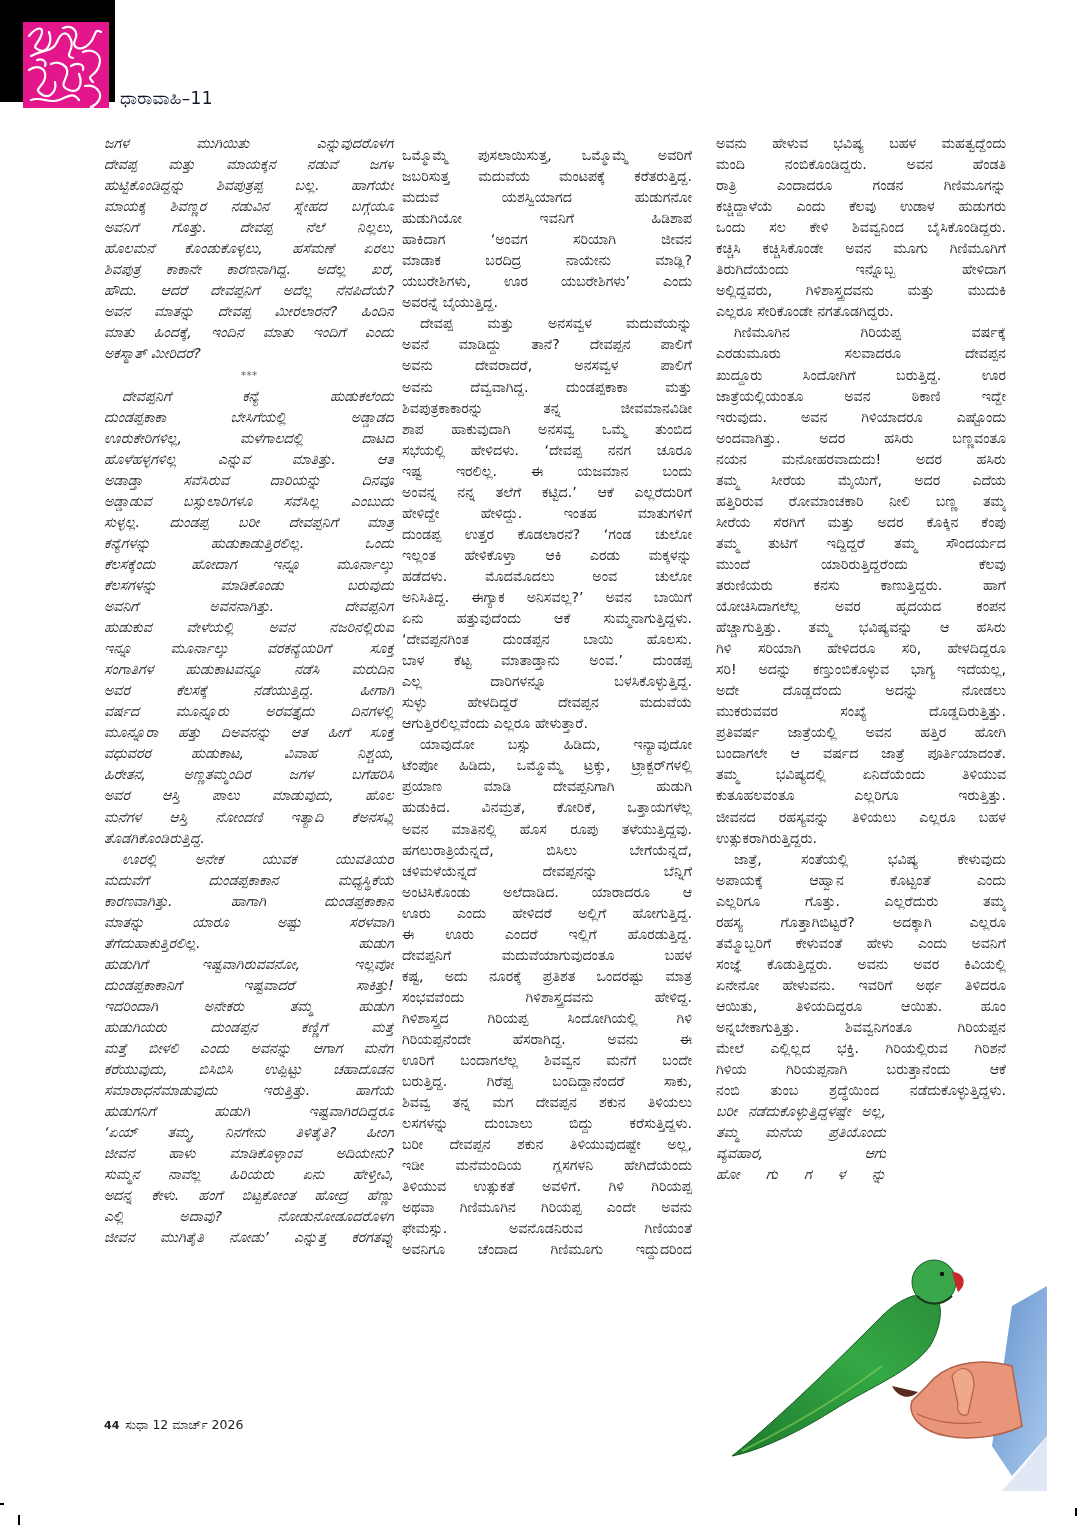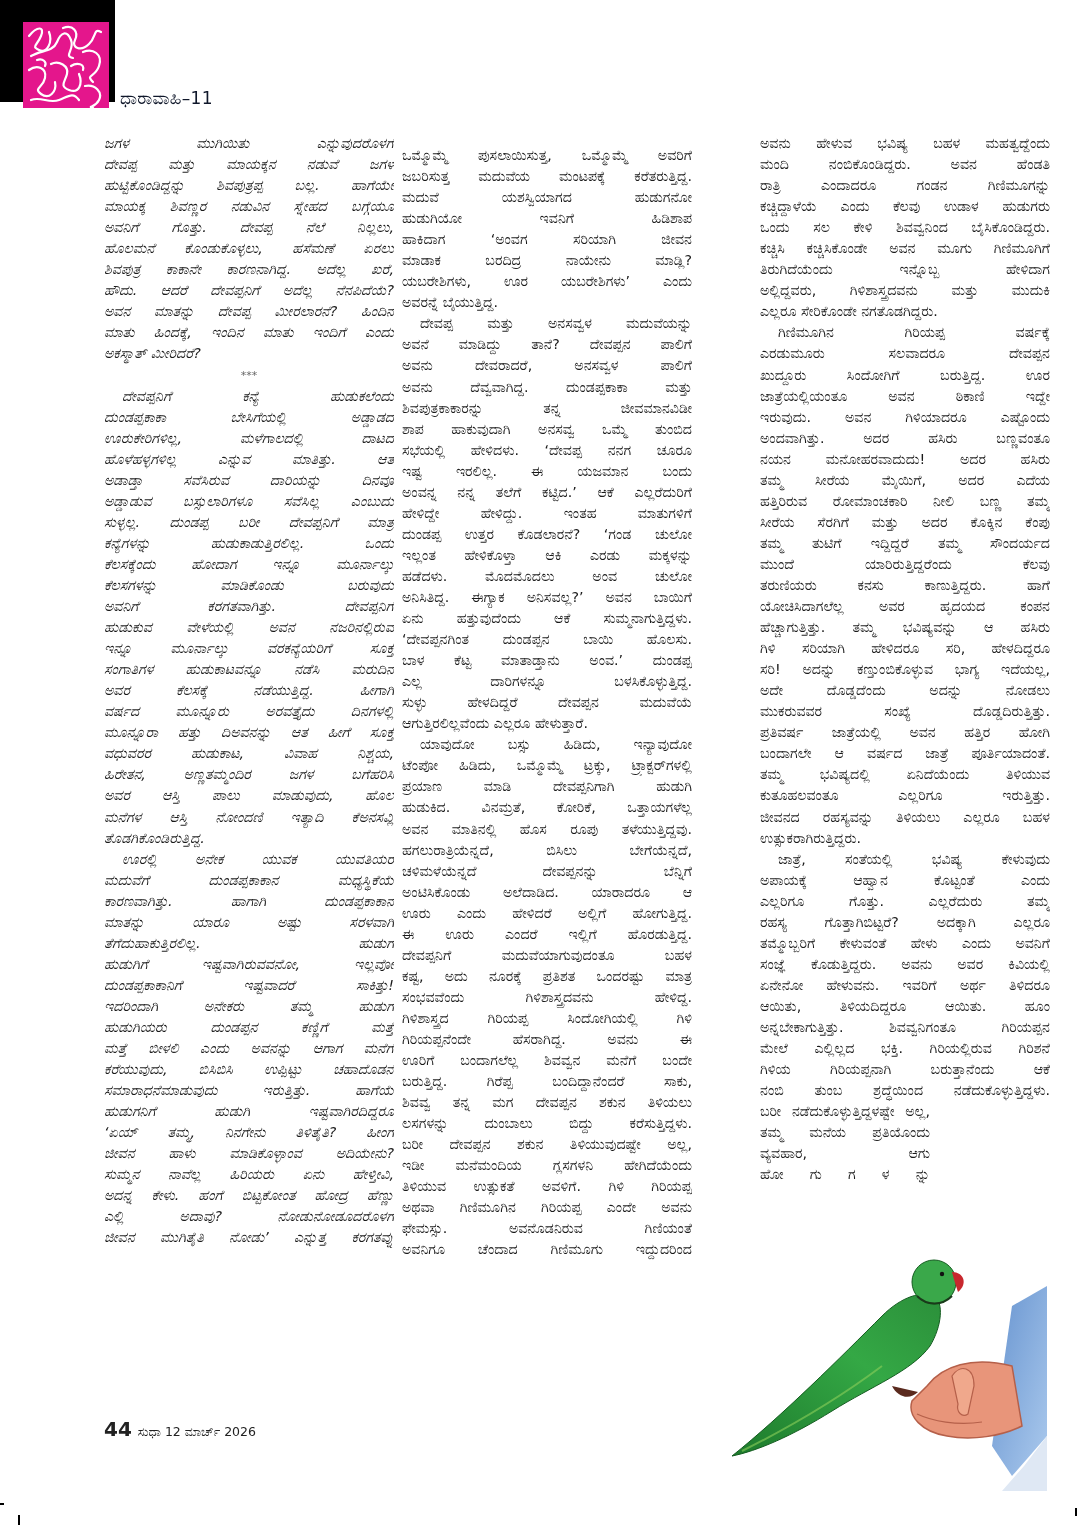--- a/index.html
+++ b/index.html
@@ -5,28 +5,28 @@
   html, body { margin:0; padding:0; background:#ffffff; }
   body { width:1078px; height:1525px; position:relative; overflow:hidden;
          font-family:"DejaVu Sans", sans-serif; color:#1a1a1a; }
   .black-block { position:absolute; left:0; top:0; width:115px; height:102px; background:#000; }
   .logo { position:absolute; left:23px; top:22px; width:86px; height:86px; background:#e4168c; overflow:hidden; }
   .logo svg { display:block; }
   .series-title { position:absolute; left:120px; top:80px; font-size:17px; color:#0f172a; letter-spacing:0.3px;margin-top:8px; }
   .col { position:absolute; top:133px; width:290px; font-size:14.2px; line-height:21.05px; }
   .col1 { left:104px;font-style:italic; }
   .col2 { left:402px;margin-top:12px; }
-  .col3 { left:716px;margin-left:44px; }
+  .col3 { left:716px; }
   .line { display:block; text-align:justify; text-align-last:justify; white-space:nowrap; height:21.05px; overflow:hidden; }
   .line.last { text-align-last:left; }
   .line.indent { padding-left:18px; }
   .line.center { text-align:center; text-align-last:center; color:#666; font-size:11px; }
-  .line.short { width:170px; }
+  .line.short { width:170px;font-style:italic; }
   .footer { position:absolute; left:104px; top:1417px; font-size:12.5px; color:#222; }
-  .footer .pg { font-weight:bold; font-size:20px; margin-right:6px; }
+  .footer .pg { font-weight:bold; font-size:11px; margin-right:6px; }
   .art { position:absolute; left:712px; top:1236px; width:340px; height:255px; }
   .crop-mark-a { position:absolute; left:0; top:1503px; width:4px; height:2px; background:#000; }
   .crop-mark-b { position:absolute; left:18px; top:1515px; width:2px; height:10px; background:#000; }
   .crop-mark-c { position:absolute; left:1075px; top:1508px; width:2px; height:8px; background:#000; }
 </style>
 </head>
 <body>
 
 <div class="black-block"></div>
 <div class="logo">
@@ -61,21 +61,21 @@
     <span class="line indent">ದೇವಪ್ಪನಿಗೆ ಕನ್ಯೆ ಹುಡುಕಲೆಂದು</span>
     <span class="line">ದುಂಡಪ್ಪಕಾಕಾ ಬೇಸಿಗೆಯಲ್ಲಿ ಅಡ್ಡಾಡದ</span>
     <span class="line">ಊರುಕೇರಿಗಳಿಲ್ಲ, ಮಳೆಗಾಲದಲ್ಲಿ ದಾಟದ</span>
     <span class="line">ಹೊಳೆಹಳ್ಳಗಳಿಲ್ಲ ಎನ್ನುವ ಮಾತಿತ್ತು. ಆತ</span>
     <span class="line">ಅಡಾಡ್ತಾ ಸವೆಸಿರುವ ದಾರಿಯನ್ನು ದಿನವೂ</span>
     <span class="line">ಅಡ್ಡಾಡುವ ಬಸ್ಸುಲಾರಿಗಳೂ ಸವೆಸಿಲ್ಲ ಎಂಬುದು</span>
     <span class="line">ಸುಳ್ಳಲ್ಲ. ದುಂಡಪ್ಪ ಬರೀ ದೇವಪ್ಪನಿಗೆ ಮಾತ್ರ</span>
     <span class="line">ಕನ್ಯೆಗಳನ್ನು ಹುಡುಕಾಡುತ್ತಿರಲಿಲ್ಲ. ಒಂದು</span>
     <span class="line">ಕೆಲಸಕ್ಕೆಂದು ಹೋದಾಗ ಇನ್ನೂ ಮೂರ್ನಾಲ್ಕು</span>
     <span class="line">ಕೆಲಸಗಳನ್ನು ಮಾಡಿಕೊಂಡು ಬರುವುದು</span>
-    <span class="line">ಅವನಿಗೆ ಕರಗತವಾಗಿತ್ತು. ದೇವಪ್ಪನಿಗೆ</span>
+    <span class="line">ಅವನಿಗೆ ಅವನನಾಗಿತ್ತು. ದೇವಪ್ಪನಿಗೆ</span>
     <span class="line">ಹುಡುಕುವ ವೇಳೆಯಲ್ಲಿ ಅವನ ನಜರಿನಲ್ಲಿರುವ</span>
     <span class="line">ಇನ್ನೂ ಮೂರ್ನಾಲ್ಕು ವರಕನ್ಯೆಯರಿಗೆ ಸೂಕ್ತ</span>
     <span class="line">ಸಂಗಾತಿಗಳ ಹುಡುಕಾಟವನ್ನೂ ನಡೆಸಿ ಮರುದಿನ</span>
     <span class="line">ಅವರ ಕೆಲಸಕ್ಕೆ ನಡೆಯುತ್ತಿದ್ದ. ಹೀಗಾಗಿ</span>
     <span class="line">ವರ್ಷದ ಮೂನ್ನೂರು ಅರವತ್ತೈದು ದಿನಗಳಲ್ಲಿ</span>
     <span class="line">ಮೂನ್ನೂರಾ ಹತ್ತು ದಿಅವನನ್ನು ಆತ ಹೀಗೆ ಸೂಕ್ತ</span>
     <span class="line">ವಧುವರರ ಹುಡುಕಾಟ, ವಿವಾಹ ನಿಶ್ಚಯ,</span>
     <span class="line">ಹಿರೇತನ, ಅಣ್ಣತಮ್ಮಂದಿರ ಜಗಳ ಬಗೆಹರಿಸಿ</span>
     <span class="line">ಅವರ ಆಸ್ತಿ ಪಾಲು ಮಾಡುವುದು, ಹೊಲ</span>
     <span class="line">ಮನೆಗಳ ಆಸ್ತಿ ನೋಂದಣಿ ಇತ್ಯಾದಿ ಕೆಅನಸವ್ಲಿ</span>

